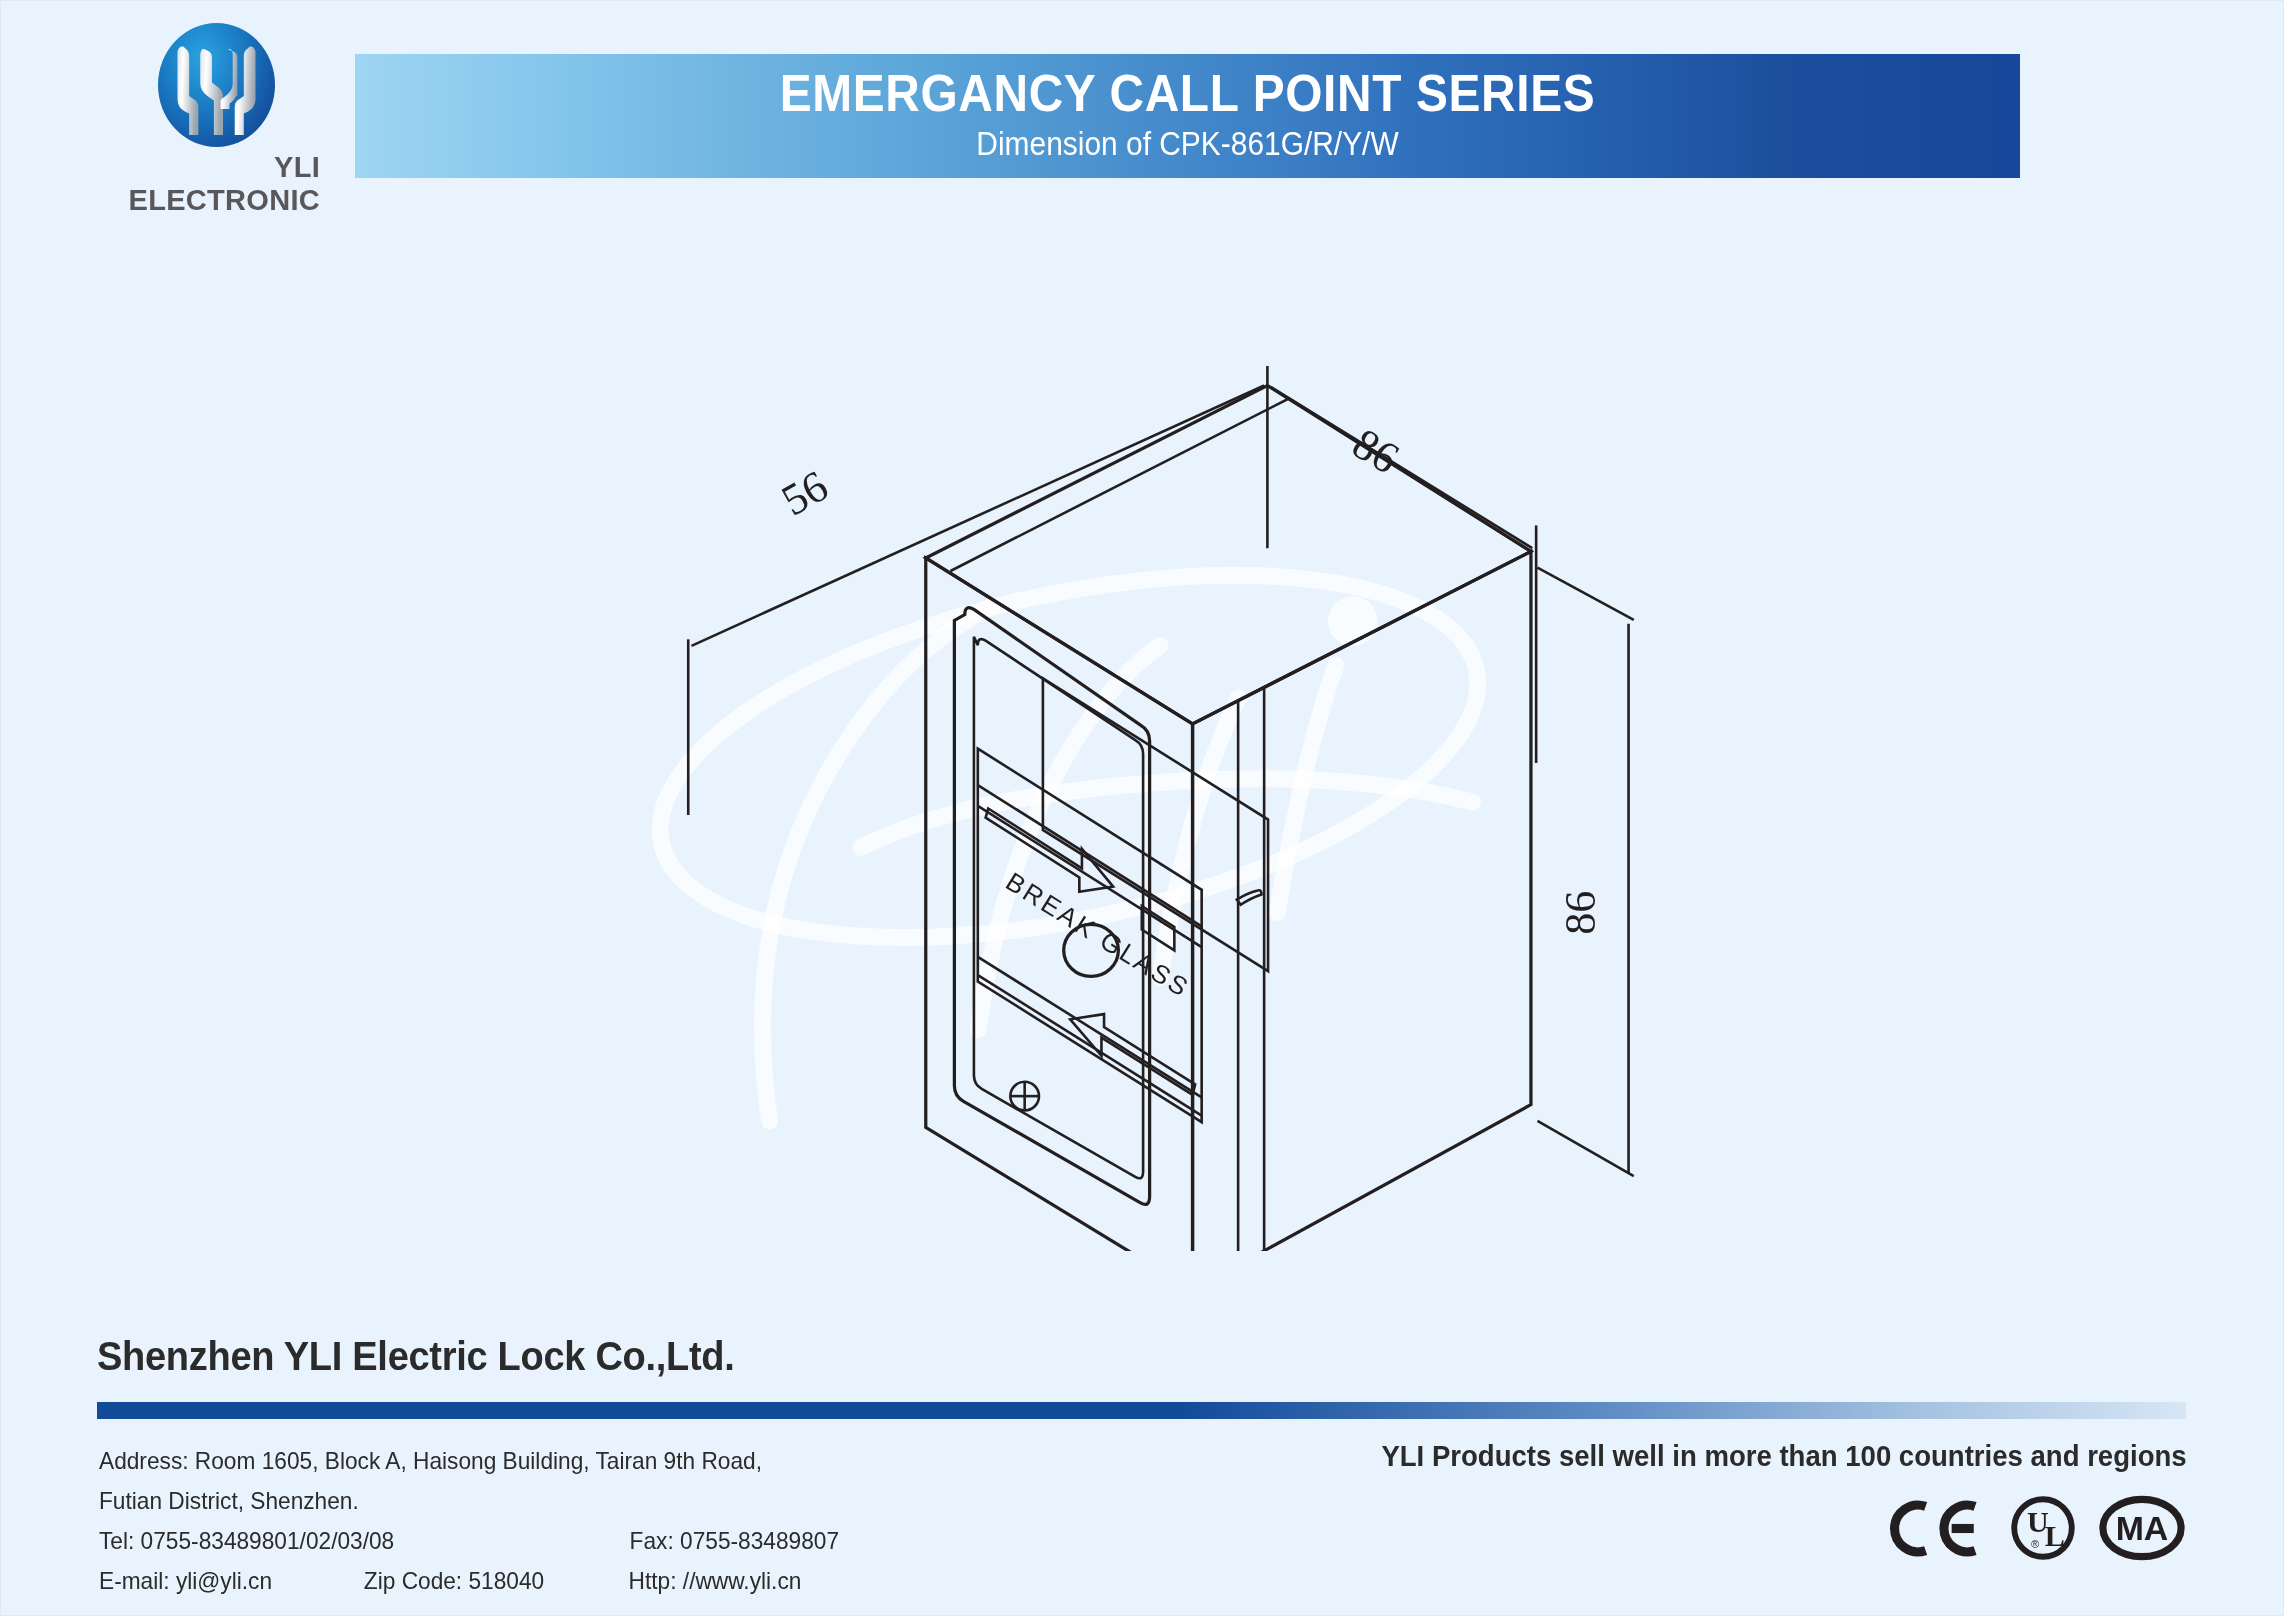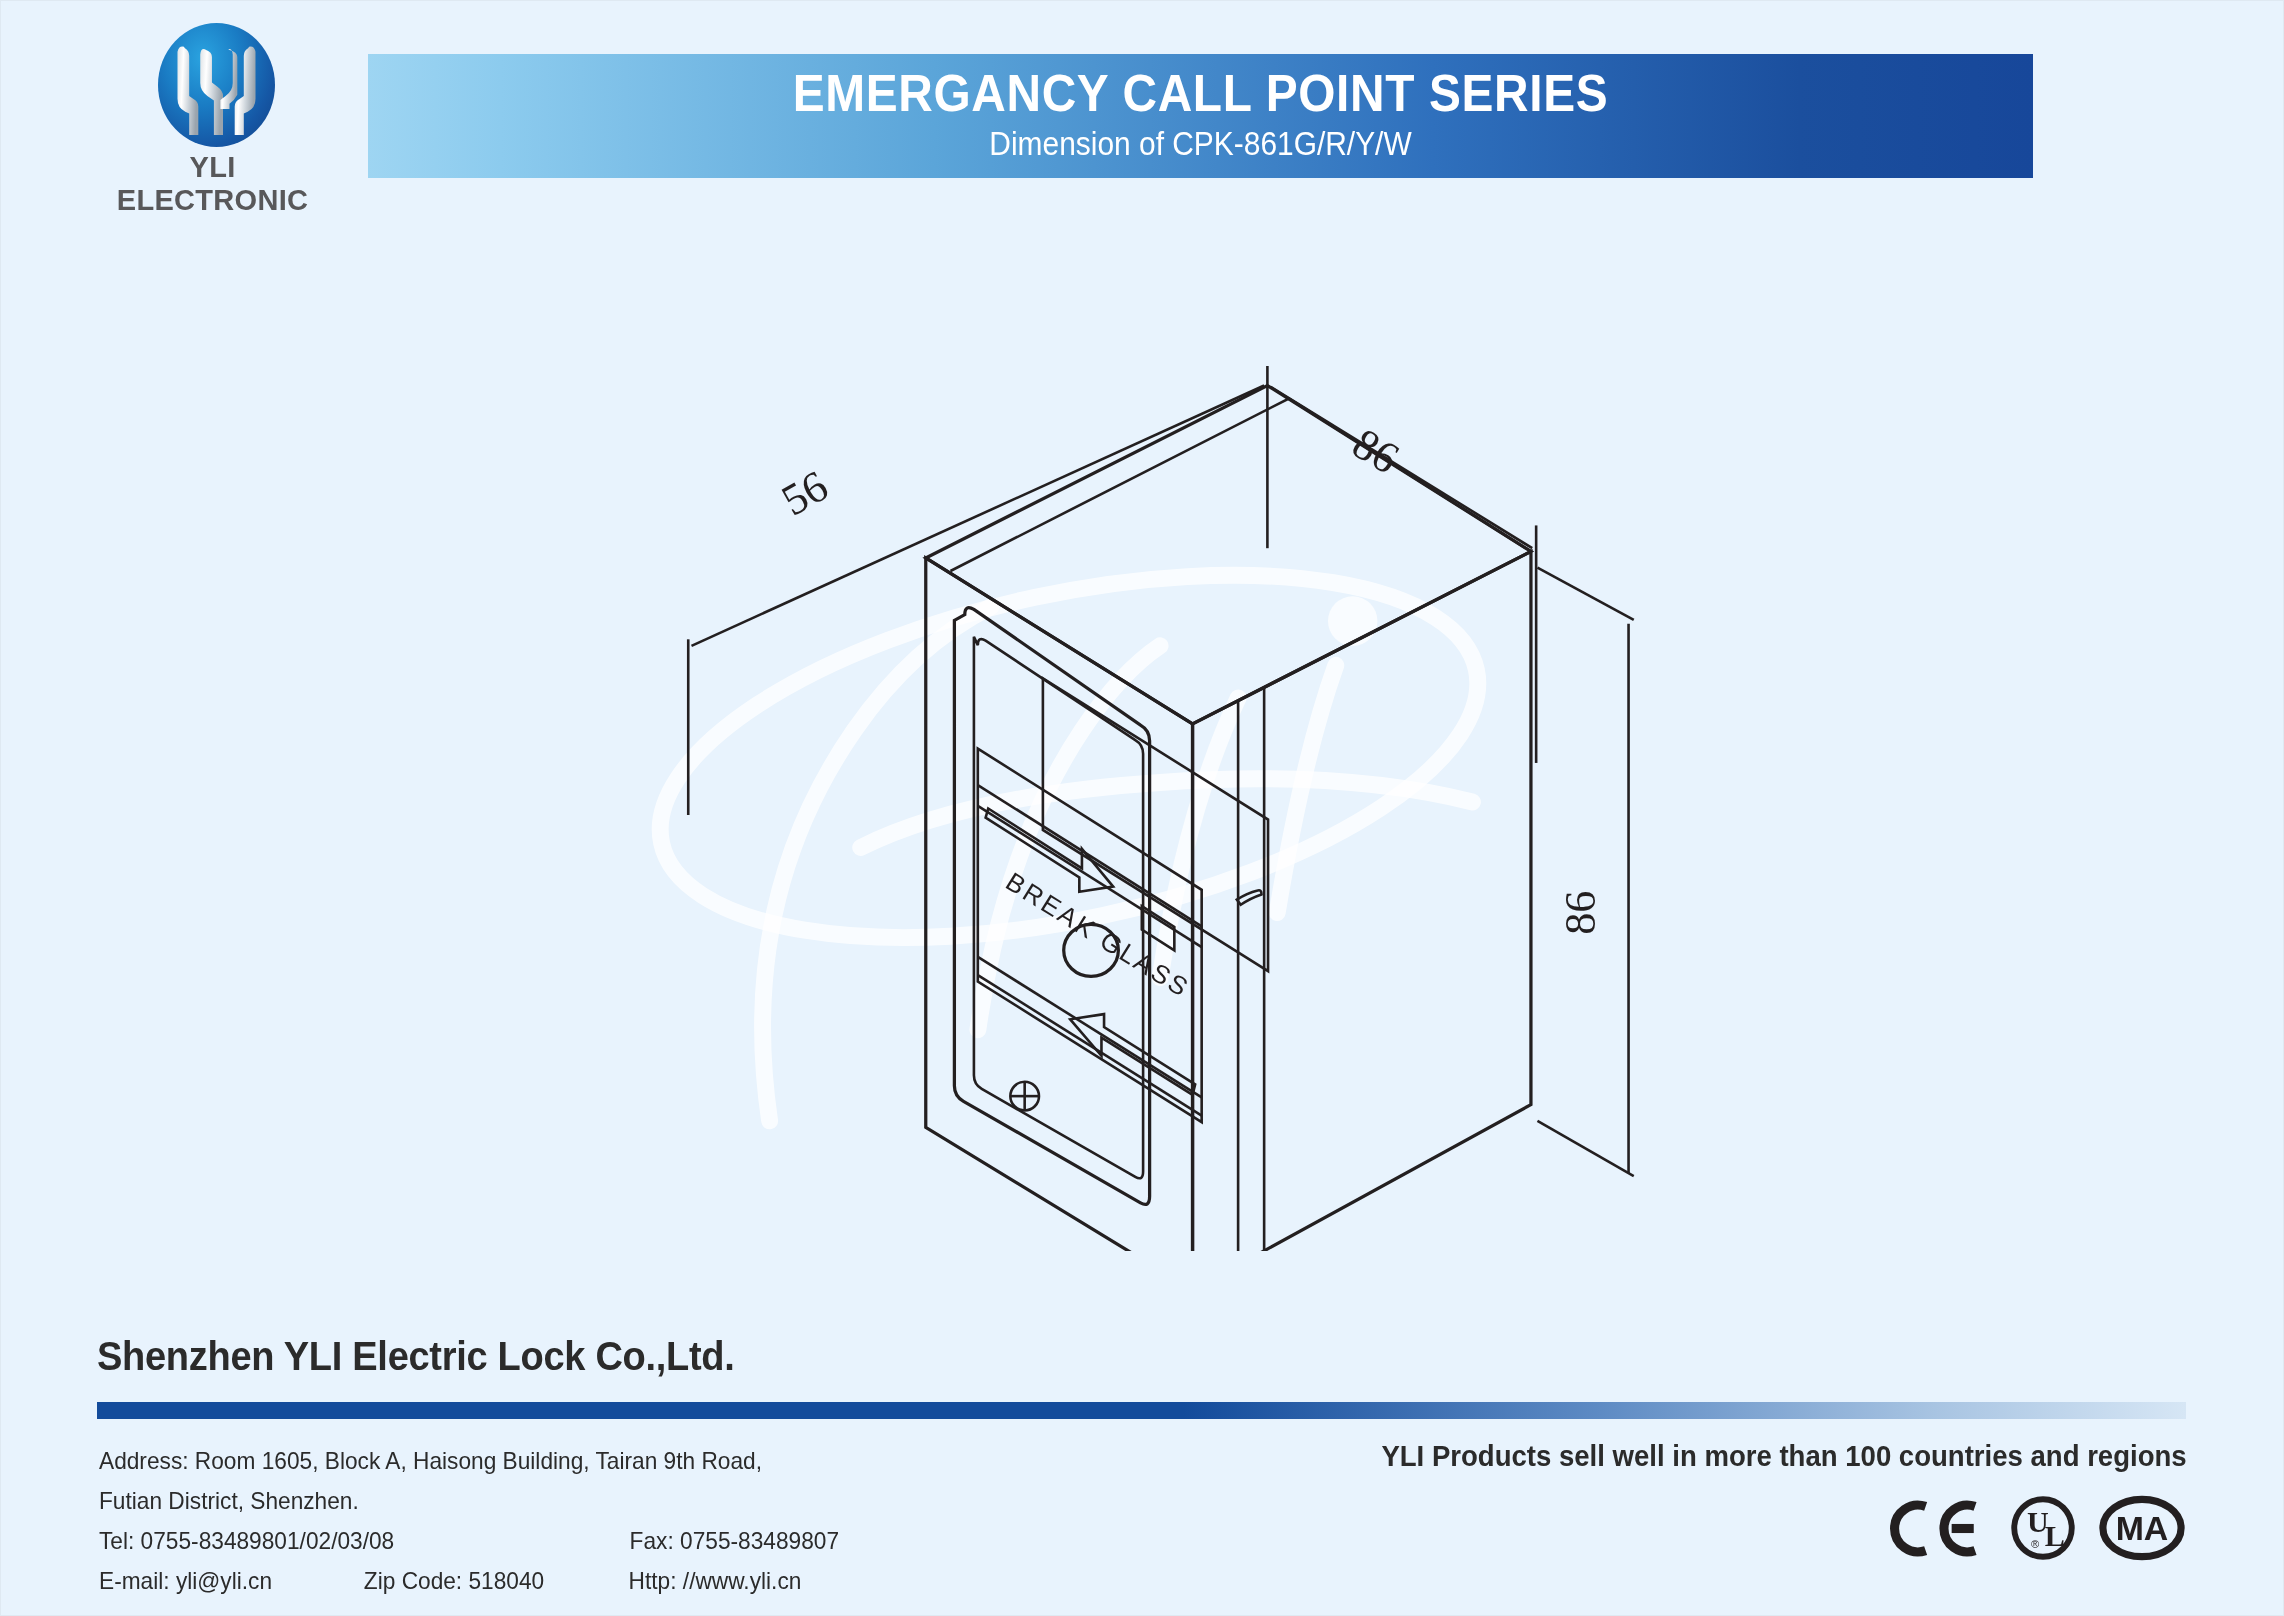--- a/index.html
+++ b/index.html
@@ -18,28 +18,28 @@
 
   .logo-wrap{position:absolute;left:104px;top:13px;width:215px;height:182px;}
   .logo-ellipse{
     position:absolute;left:53px;top:9px;width:117px;height:124px;
     border-radius:50%;
     background:radial-gradient(ellipse at 38% 28%, #2aa3e0 0%, #1a7cc4 38%, #1557a5 70%, #123f82 100%);
   }
   .logo-y{position:absolute;left:53px;top:9px;width:117px;height:124px;}
   .logo-text{
     position:absolute;left:0;top:137px;width:215px;
-    text-align:center;
+    text-align:right;
     font-size:29px;font-weight:bold;color:#58585a;
     letter-spacing:0.3px;
     font-family:"Liberation Sans", sans-serif;
   }
 
   .banner{
-    position:absolute;left:367px;top:53px;width:1665px;height:124px;
+    position:absolute;left:354px;top:53px;width:1665px;height:124px;
     background:linear-gradient(to right,#9ed5f2 0%, #8ccbee 8%, #5ba5d9 34%, #2f70bd 64%, #1b4f9e 86%, #17479a 100%);
   }
   .banner-title{
     position:absolute;left:0;right:0;top:9px;
     text-align:center;color:#ffffff;
     font-size:52px;font-weight:bold;
     letter-spacing:0.7px;
     transform:scaleX(0.92);
     font-family:"Liberation Sans", sans-serif;
   }

